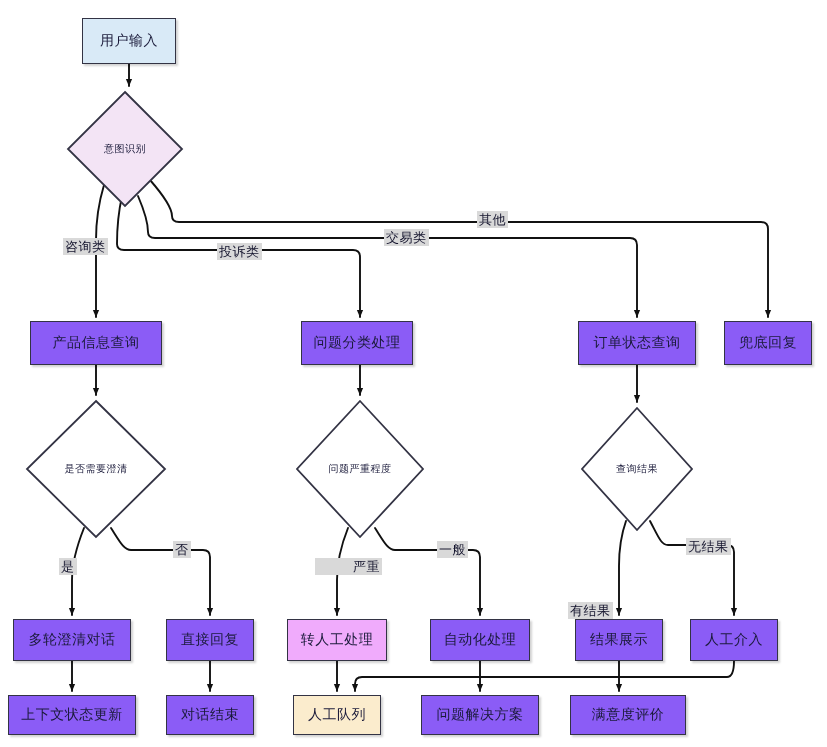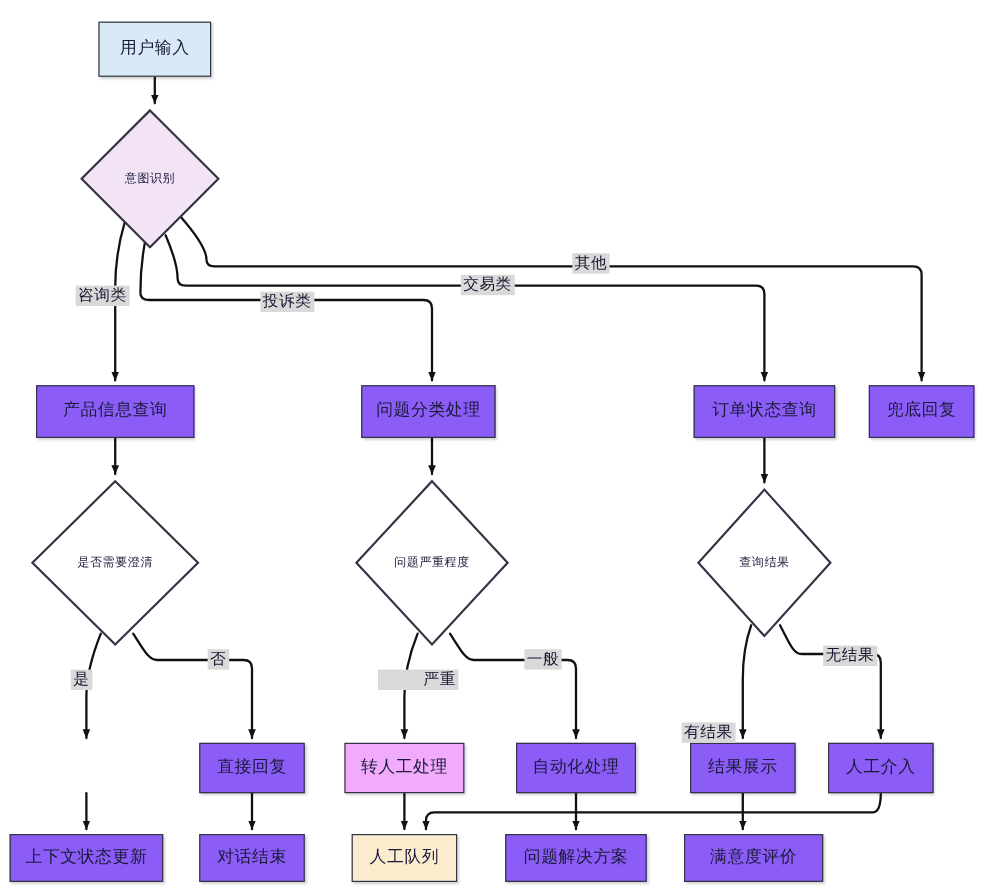--- a/index.html
+++ b/index.html
@@ -176,20 +176,23 @@
     <div class="dlabel">问题严重程度</div>
   </div>
 
   <div class="diamond-wrap" style="left:580px; top:406px; width:114px; height:126px;">
     <svg class="dshape" viewBox="0 0 114 126">
       <polygon points="57,2 112,63 57,124 2,63" fill="#ffffff" stroke="#333344" stroke-width="1.8"></polygon>
     </svg>
     <div class="dlabel">查询结果</div>
   </div>
 
+  <div class="node rect" style="left:13px; top:619px; width:118px; height:42px;">
+    <span>多轮澄清对话</span>
+  </div>
 
   <div class="node rect" style="left:166px; top:619px; width:88px; height:42px;">
     <span>直接回复</span>
   </div>
 
   <div class="node rect fill-pink" style="left:287px; top:619px; width:100px; height:42px;">
     <span>转人工处理</span>
   </div>
 
   <div class="node rect" style="left:430px; top:619px; width:100px; height:42px;">

